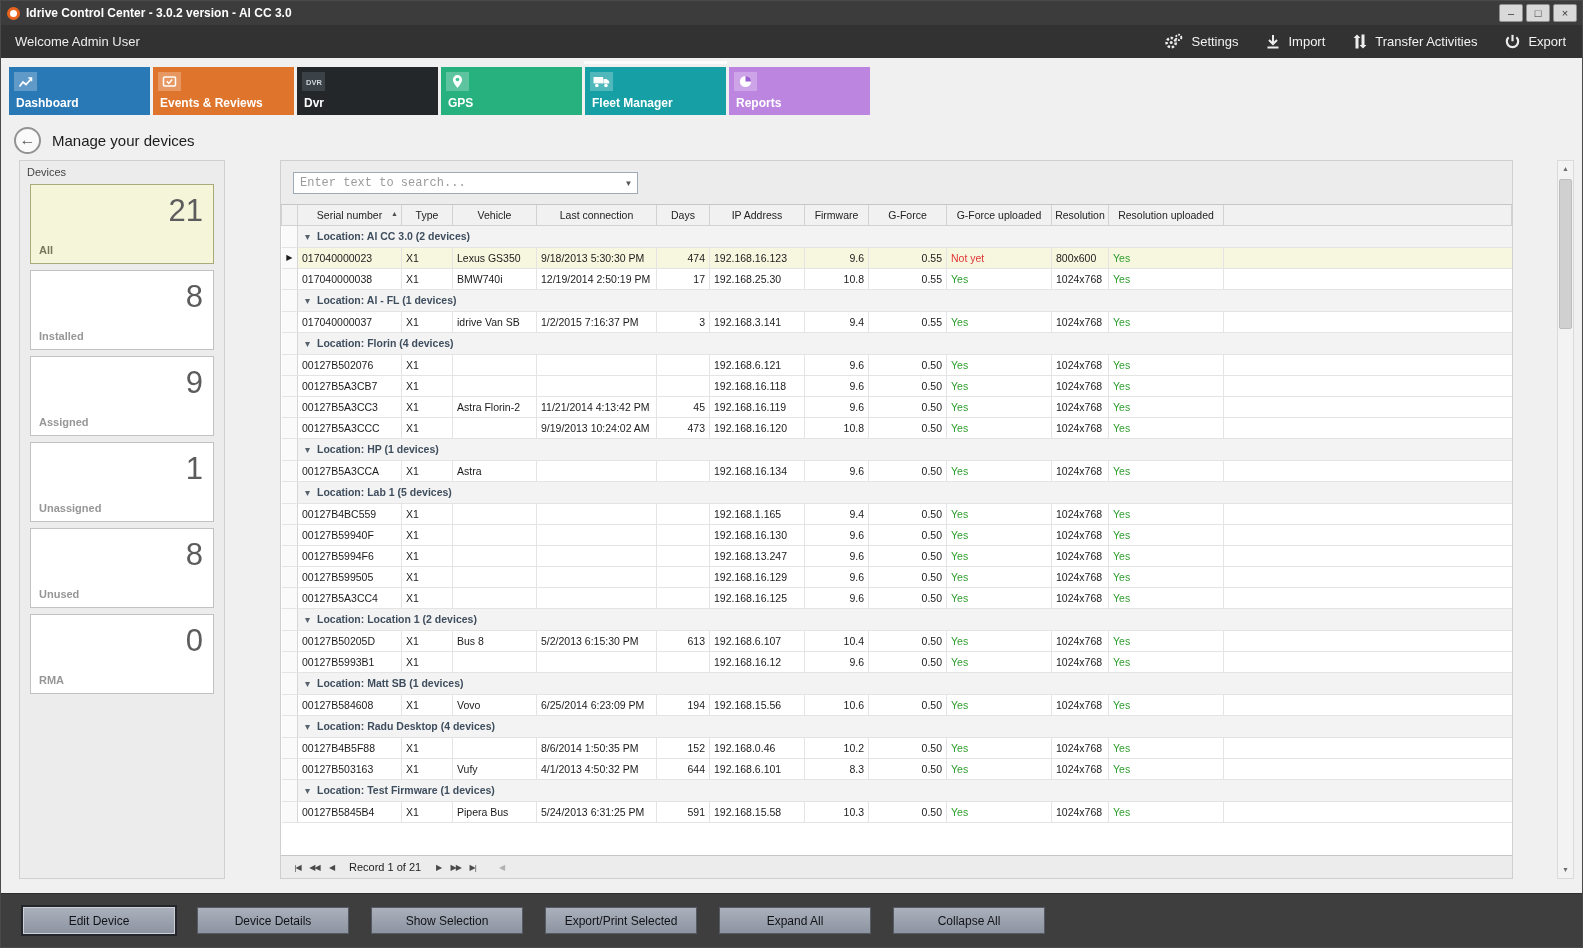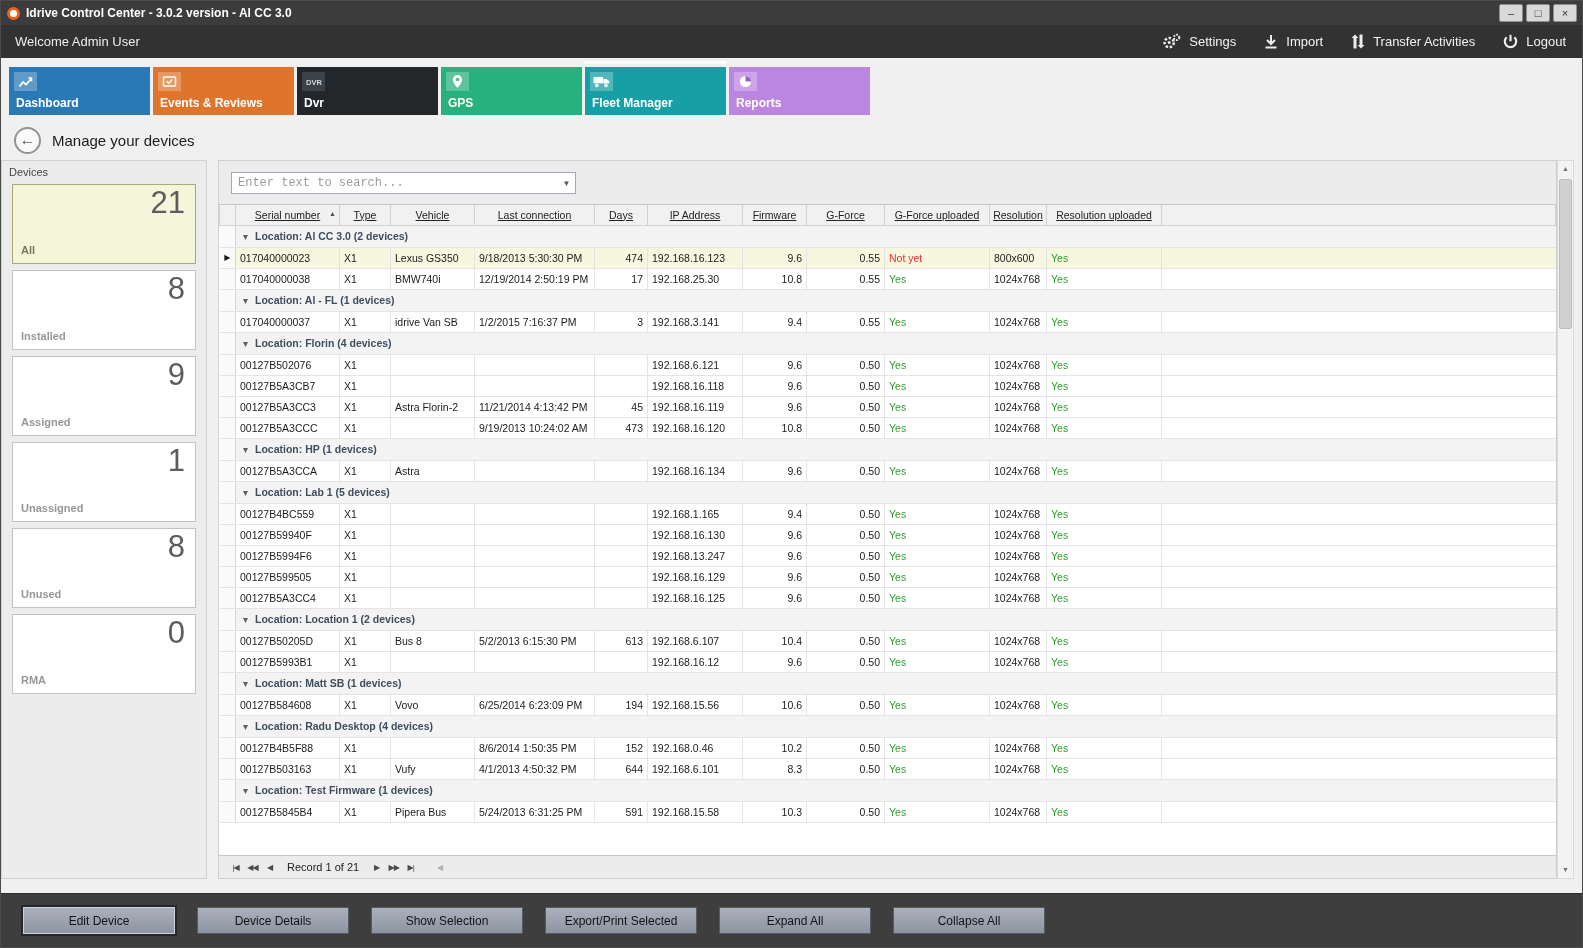--- a/index.html
+++ b/index.html
@@ -26,40 +26,40 @@
   .tab .iconbox { position:absolute; top:5px; left:5px; width:23px; height:19px; background:rgba(255,255,255,.25); display:flex; align-items:center; justify-content:center; }
   .tab .tlabel { position:absolute; left:7px; bottom:5px; font-size:12px; font-weight:bold; white-space:nowrap; }
   .tab.active::after { content:""; position:absolute; left:-1px; right:-1px; top:-6px; height:3px; background:#fbfbfb; }
 
   
   .page-header { height:40px; display:flex; align-items:center; gap:11px; padding-left:13px; flex:0 0 auto; }
   .back-circle { width:27px; height:27px; border-radius:50%; border:2px solid #939393; color:#5f5f5f; display:flex; align-items:center; justify-content:center; font-size:16px; background:#fafafa; }
   .page-title { font-size:15px; color:#1c1c1c; }
 
   
-  .content { flex:1; display:flex; padding:0 8px 14px 0; min-height:0; }
+  .content { flex:1; display:flex; padding:0 8px 14px 18px; min-height:0;gap:44px; }
   .sidebar { width:206px; flex:0 0 auto; border:1px solid #d0d0d0; background:#ececec; margin-right:11px; }
   .sidebar-header { font-size:11px; color:#444; padding:5px 7px 6px 7px; }
   .card { margin:0 10px 6px 10px; height:80px; background:#fff; border:1px solid #c2c2c2; position:relative; cursor:default; }
   .card.selected { background:#f5f5da; border-color:#a9a979; }
-  .card .count { position:absolute; top:0px; right:10px; font-size:31px; color:#5c5c5c; }
+  .card .count { position:absolute; top:8px; right:10px; font-size:31px; color:#5c5c5c; }
   .card .clabel { position:absolute; left:8px; bottom:7px; font-size:11px; font-weight:bold; color:#969696; }
   .card.selected .clabel { color:#77775a; }
 
   .main { flex:1; border:1px solid #cfcfcf; background:#ececec; display:flex; flex-direction:column; min-width:0; }
   .search-row { padding:11px 0 10px 12px; flex:0 0 auto; }
   .search-combo { width:345px; height:22px; background:#fff; border:1px solid #9faab6; display:flex; align-items:center; }
   .search-combo input { flex:1; border:none; outline:none; font-size:12px; padding:0 6px; color:#333; font-family:Liberation Mono, monospace; background:transparent; }
   .search-combo input::placeholder { color:#9b9b9b; }
   .combo-arrow { width:17px; color:#555; font-size:8px; text-align:center; }
 
   .grid-wrap { flex:1; overflow:hidden; background:#fff; border-top:1px solid #c6c6c6; }
   table.grid { border-collapse:collapse; width:100%; table-layout:fixed; font-size:10.5px; color:#1b1b1b; }
   th.hcell { background:#f1f1f1; border:1px solid #d2d2d2; border-top:none; height:20px; font-weight:normal; font-size:10.5px; color:#222;
-             text-align:center; padding:0 3px; position:relative; overflow:hidden; white-space:nowrap;text-decoration:underline; }
+             text-align:center; padding:0 3px; position:relative; overflow:hidden; white-space:nowrap; }
   th .sort { position:absolute; right:3px; top:5px; font-size:7px; color:#4f4f4f; }
   td { border-right:1px solid #e4e4e4; border-bottom:1px solid #e4e4e4; height:21px; padding:0 4px; overflow:hidden; white-space:nowrap; }
   td.ind { background:#fafafa; border-right:1px solid #d6d6d6; padding:0; text-align:center; color:#1a1a1a; font-size:8px; }
   tr.group td.gcell { background:#f3f3f3; color:#3f4e5e; font-weight:bold; border-right:none; height:22px; }
   tr.group .tri { color:#56626e; margin:0 7px 0 3px; font-size:10px; font-weight:normal; }
   tr.selected td { background:var(--selrow, #f7f7df); }
   tr.selected td.ind { background:#fafafa; }
   td.num { text-align:right; }
   td.fillcell { border-right:none; }
 
@@ -134,21 +134,21 @@
         </div>
         <div class="top-action">
           <span class="ticon">
             <svg width="15" height="15" viewBox="0 0 14 14">
               <g stroke="#ededed" stroke-width="2" fill="none">
                 <path d="M7 0.8v6"></path>
                 <path d="M3.4 3.1a5.3 5.3 0 1 0 7.2 0"></path>
               </g>
             </svg>
           </span>
-          <span>Logout</span>
+          <span>Export</span>
         </div>
       </div>
   </div>
 
   <div class="tabstrip" id="tabstrip">
       <div class="tab" style="background: rgb(42, 121, 183);">
         <div class="iconbox">
           <svg width="15" height="12" viewBox="0 0 14 12">
             <path d="M1 10.5l3.5-4.5 3 2.5L13 2.5" stroke="#fff" stroke-width="1.7" fill="none"></path>
             <path d="M9.8 2h3.2v3.2" stroke="#fff" stroke-width="1.5" fill="none"></path>

